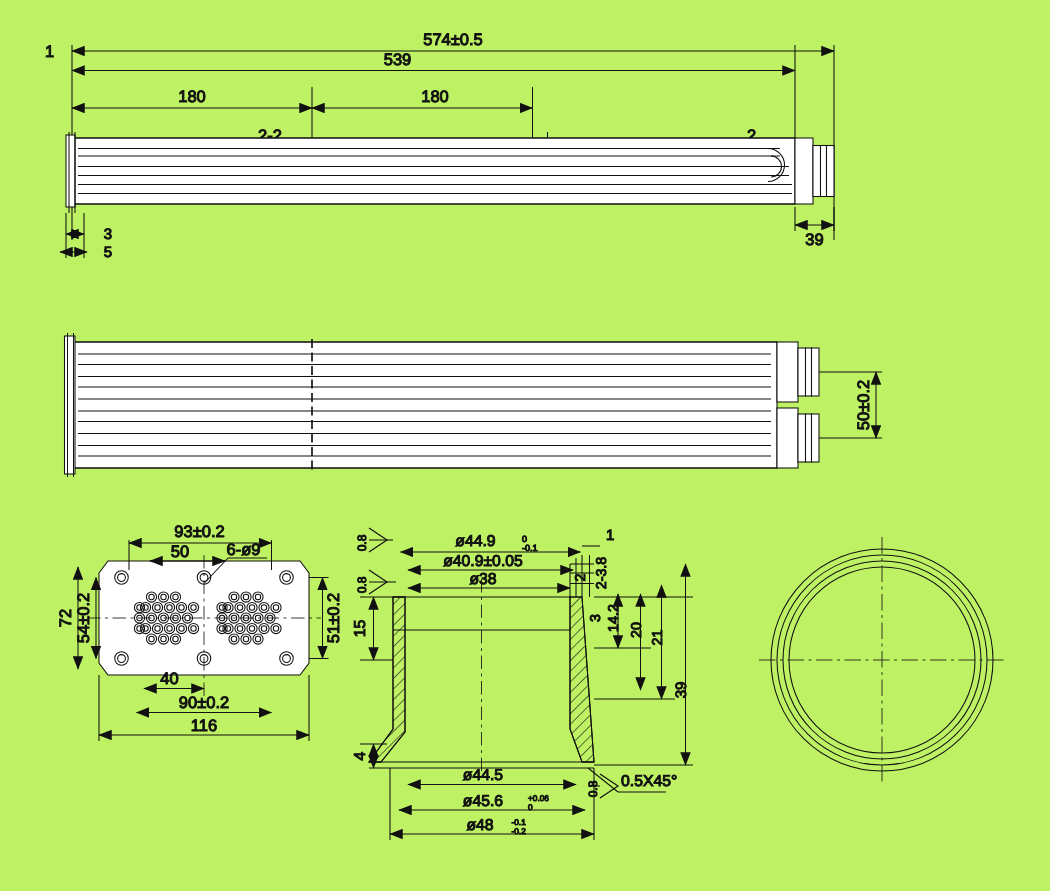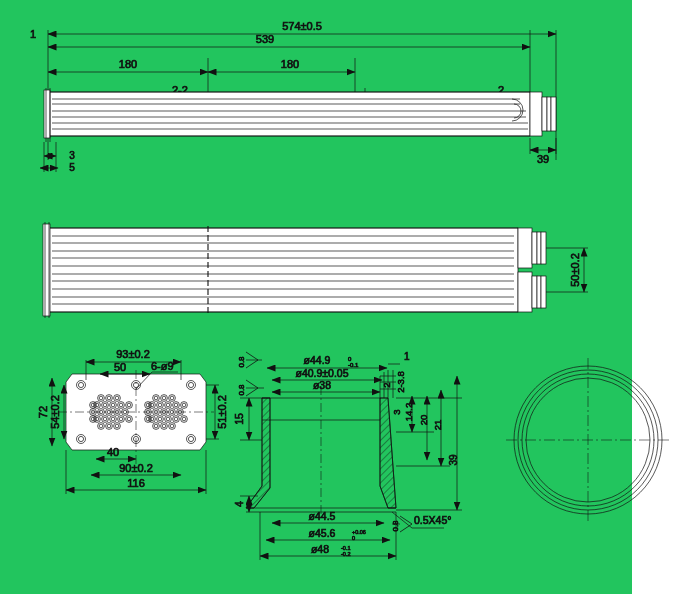--- a/index.html
+++ b/index.html
@@ -1,18 +1,18 @@
 <!DOCTYPE html>
 <html><head>
 <meta charset="utf-8">
 <style>
   html,body{margin:0;padding:0;background:#fff;}
   body{width:700px;height:594px;overflow:hidden;
        font-family:"Liberation Sans","DejaVu Sans",sans-serif;color:#1a1a1a;}
-  #sheet{position:relative;width:632px;height:594px;background:#22c55e;}
+  #sheet{position:relative;width:700px;height:594px;background:#bef264;}
   svg{display:block;}
   text{font-family:"Liberation Sans","DejaVu Sans",sans-serif;fill:#111;}
 </style>
 </head>
 <body>
 
 <div id="sheet">
 <svg width="700" height="594" viewBox="0 0 700 594">
   <defs>
     <marker id="ar" markerWidth="9" markerHeight="7" refX="8.5" refY="3.5" orient="auto" markerUnits="userSpaceOnUse">

